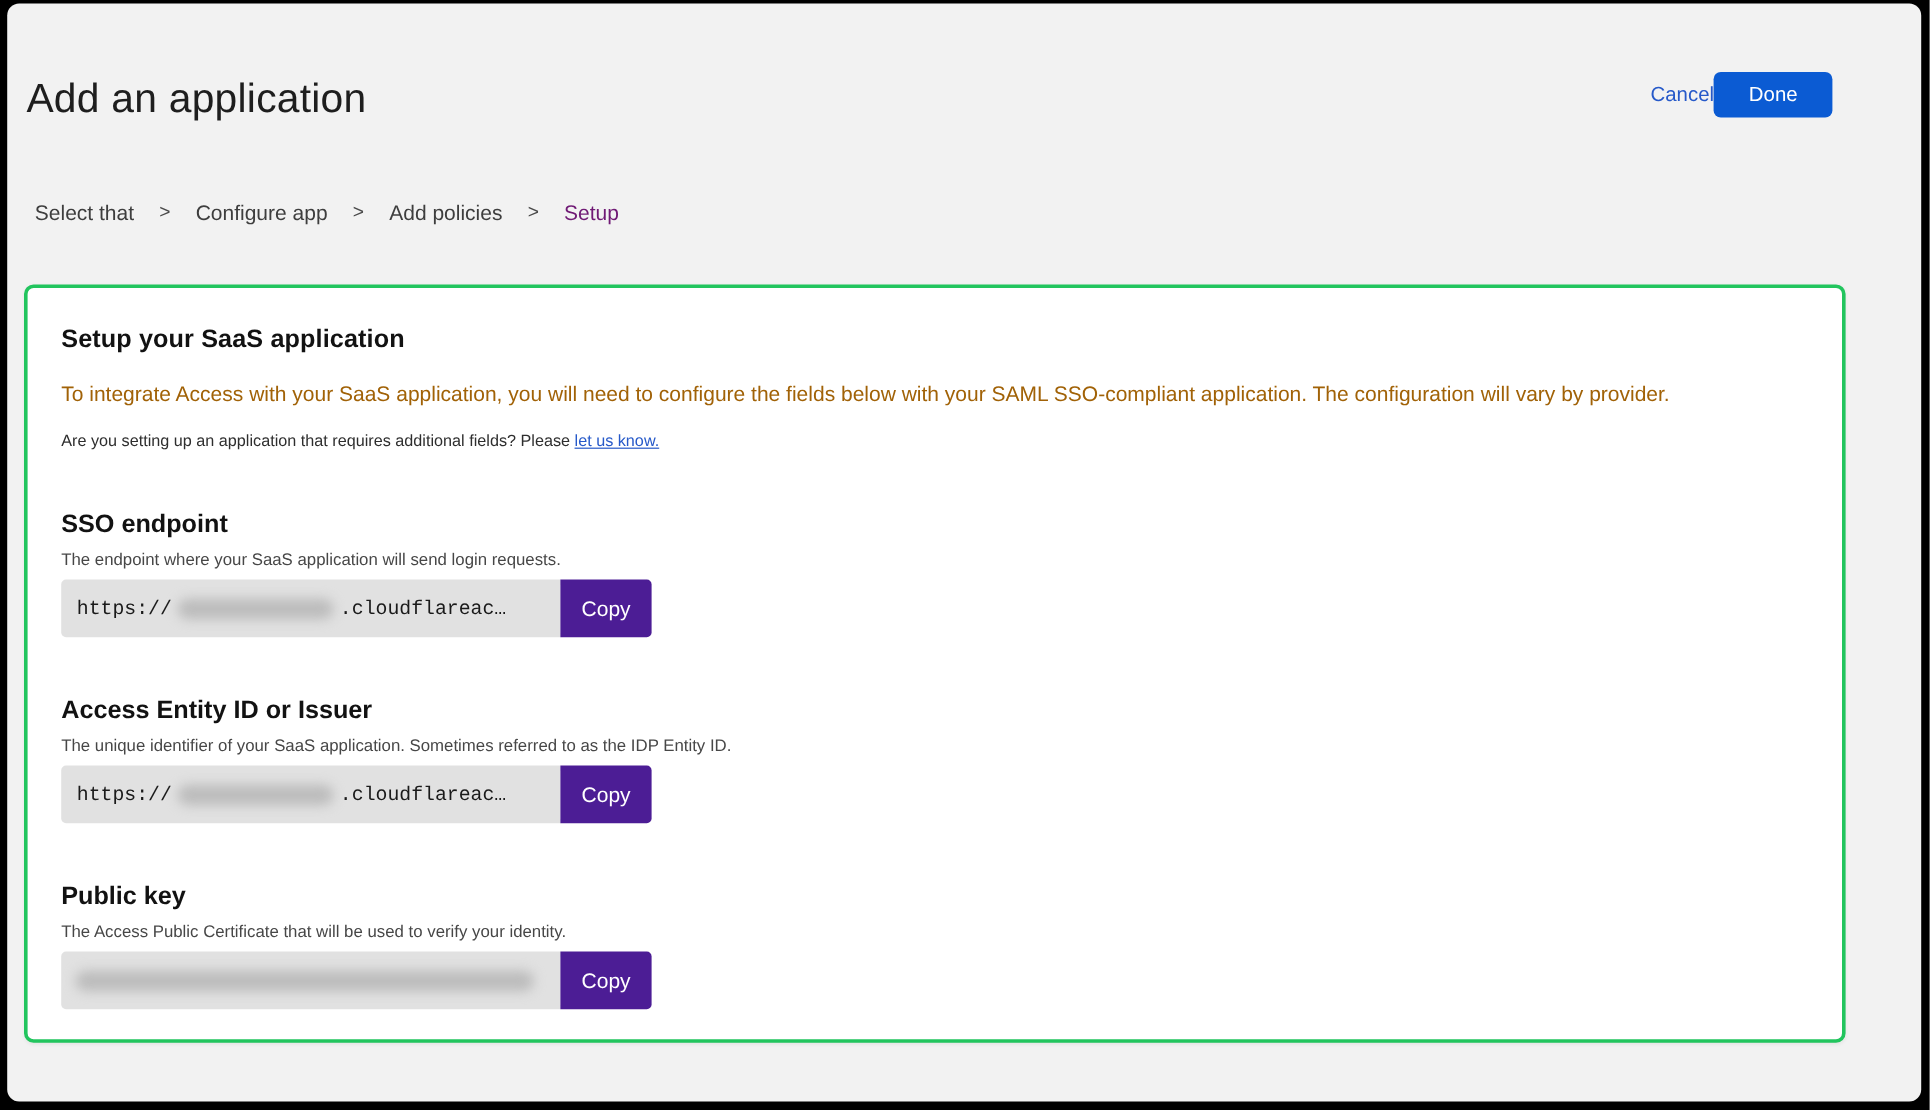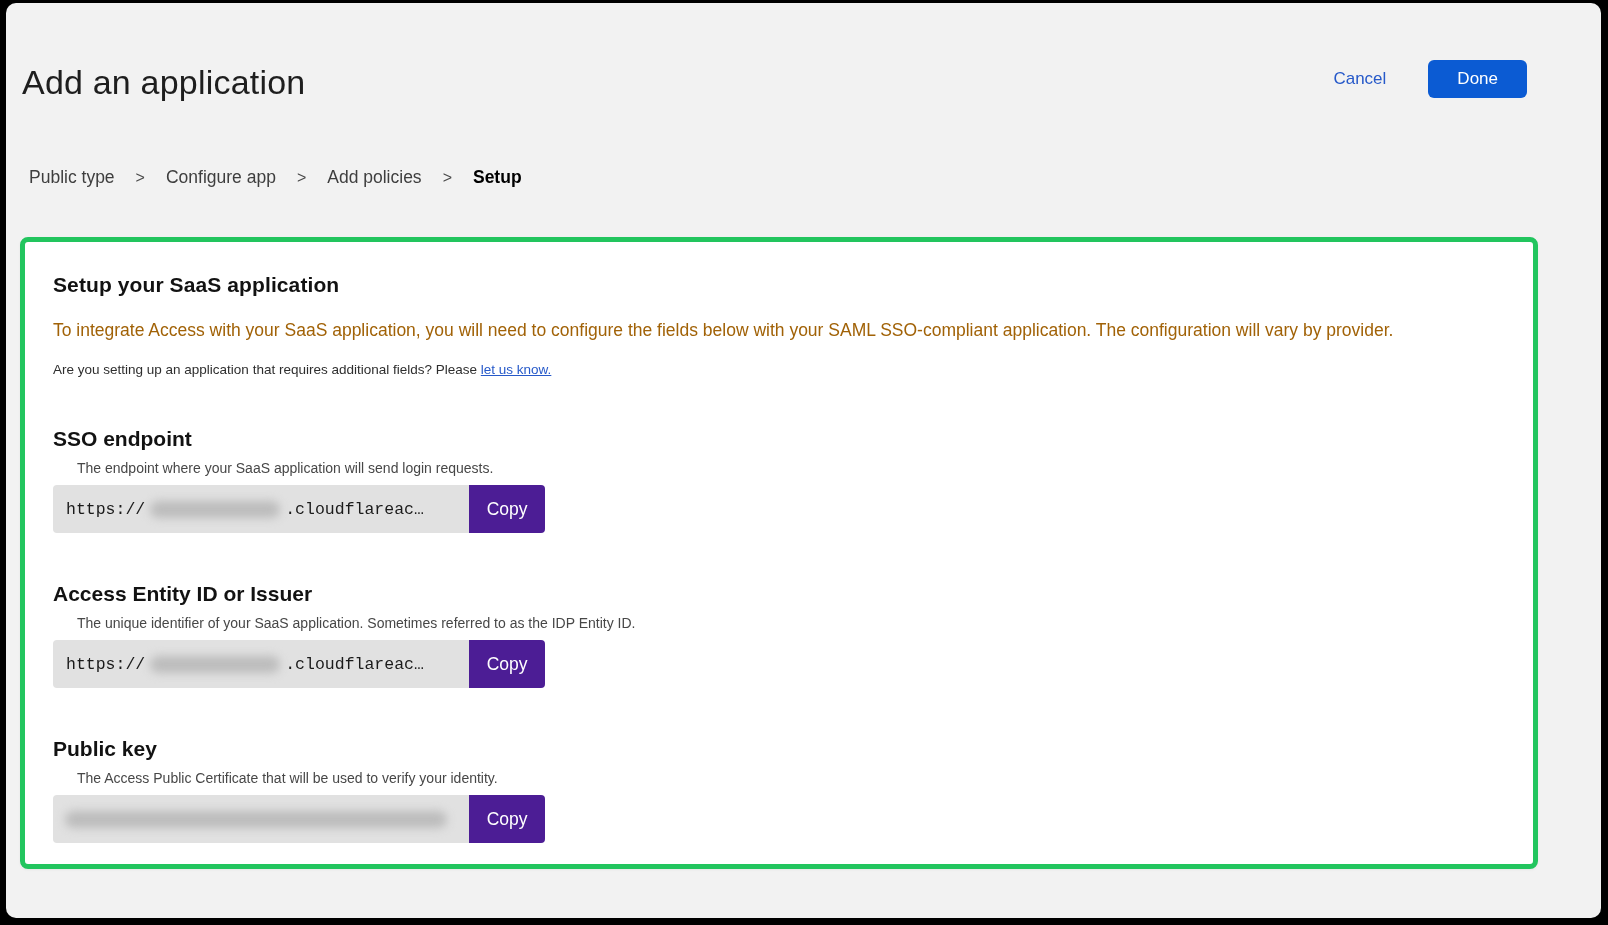--- a/index.html
+++ b/index.html
@@ -26,21 +26,20 @@
     font-weight: 400;
     color: #1e1e1e;
     letter-spacing: 0.2px;
     text-align: right;
   }
   .header-actions {
     position: absolute;
     top: 57px; right: 74px;
     display: flex;
     align-items: center;
-    gap: 42px;
   }
   .cancel-link {
     color: #2659c9;
     font-size: 17px;
     cursor: pointer;
     background: none;
     border: none;
     font-family: inherit;
   }
   .done-btn {
@@ -60,30 +59,30 @@
     position: absolute;
     left: 23px; top: 164px;
     display: flex;
     align-items: center;
     gap: 21px;
     font-size: 17.5px;
     color: #3e3e3e;
   }
   .breadcrumb .crumb { cursor: pointer; }
   .breadcrumb .sep { color: #4a4a4a; font-size: 16px; }
-  .breadcrumb .crumb.active { font-weight: bold; color: #000000; text-align: right; }
+  .breadcrumb .crumb.active { font-weight: normal; color: #701a75; text-align: right; }
 
   
   .card {
     position: absolute;
     left: 14px; top: 234px;
     width: 1518px;
     height: 632px;
     background: #ffffff;
-    border: 5px solid #22c55e;
+    border: 3px solid #22c55e;
     border-radius: 8px;
     box-shadow: 0 1px 3px rgba(0,0,0,0.05);
     padding: 31px 28px;
   }
   .card-heading {
     font-size: 21px;
     font-weight: bold;
     color: #121212;
     letter-spacing: 0.1px;
   }
@@ -108,21 +107,20 @@
   .field:first-of-type { margin-top: 50px; }
   .field-label {
     font-size: 21px;
     font-weight: bold;
     color: #121212;
   }
   .field-desc {
     margin-top: 9px;
     font-size: 14px;
     color: #474747;
-    margin-left: 24px;
   }
   .value-row {
     margin-top: 9px;
     display: flex;
     height: 48px;
     width: 492px;
   }
   .value-box {
     width: 448px;
     background: #e1e1e1;
@@ -164,21 +162,21 @@
 <div class="screen">
 
   <h1 class="page-title">Add an application</h1>
 
   <div class="header-actions">
     <button class="cancel-link">Cancel</button>
     <button class="done-btn">Done</button>
   </div>
 
   <nav class="breadcrumb">
-    <span class="crumb">Public type</span>
+    <span class="crumb">Select that</span>
     <span class="sep">&gt;</span>
     <span class="crumb">Configure app</span>
     <span class="sep">&gt;</span>
     <span class="crumb">Add policies</span>
     <span class="sep">&gt;</span>
     <span class="crumb active">Setup</span>
   </nav>
 
   <section class="card">
 

